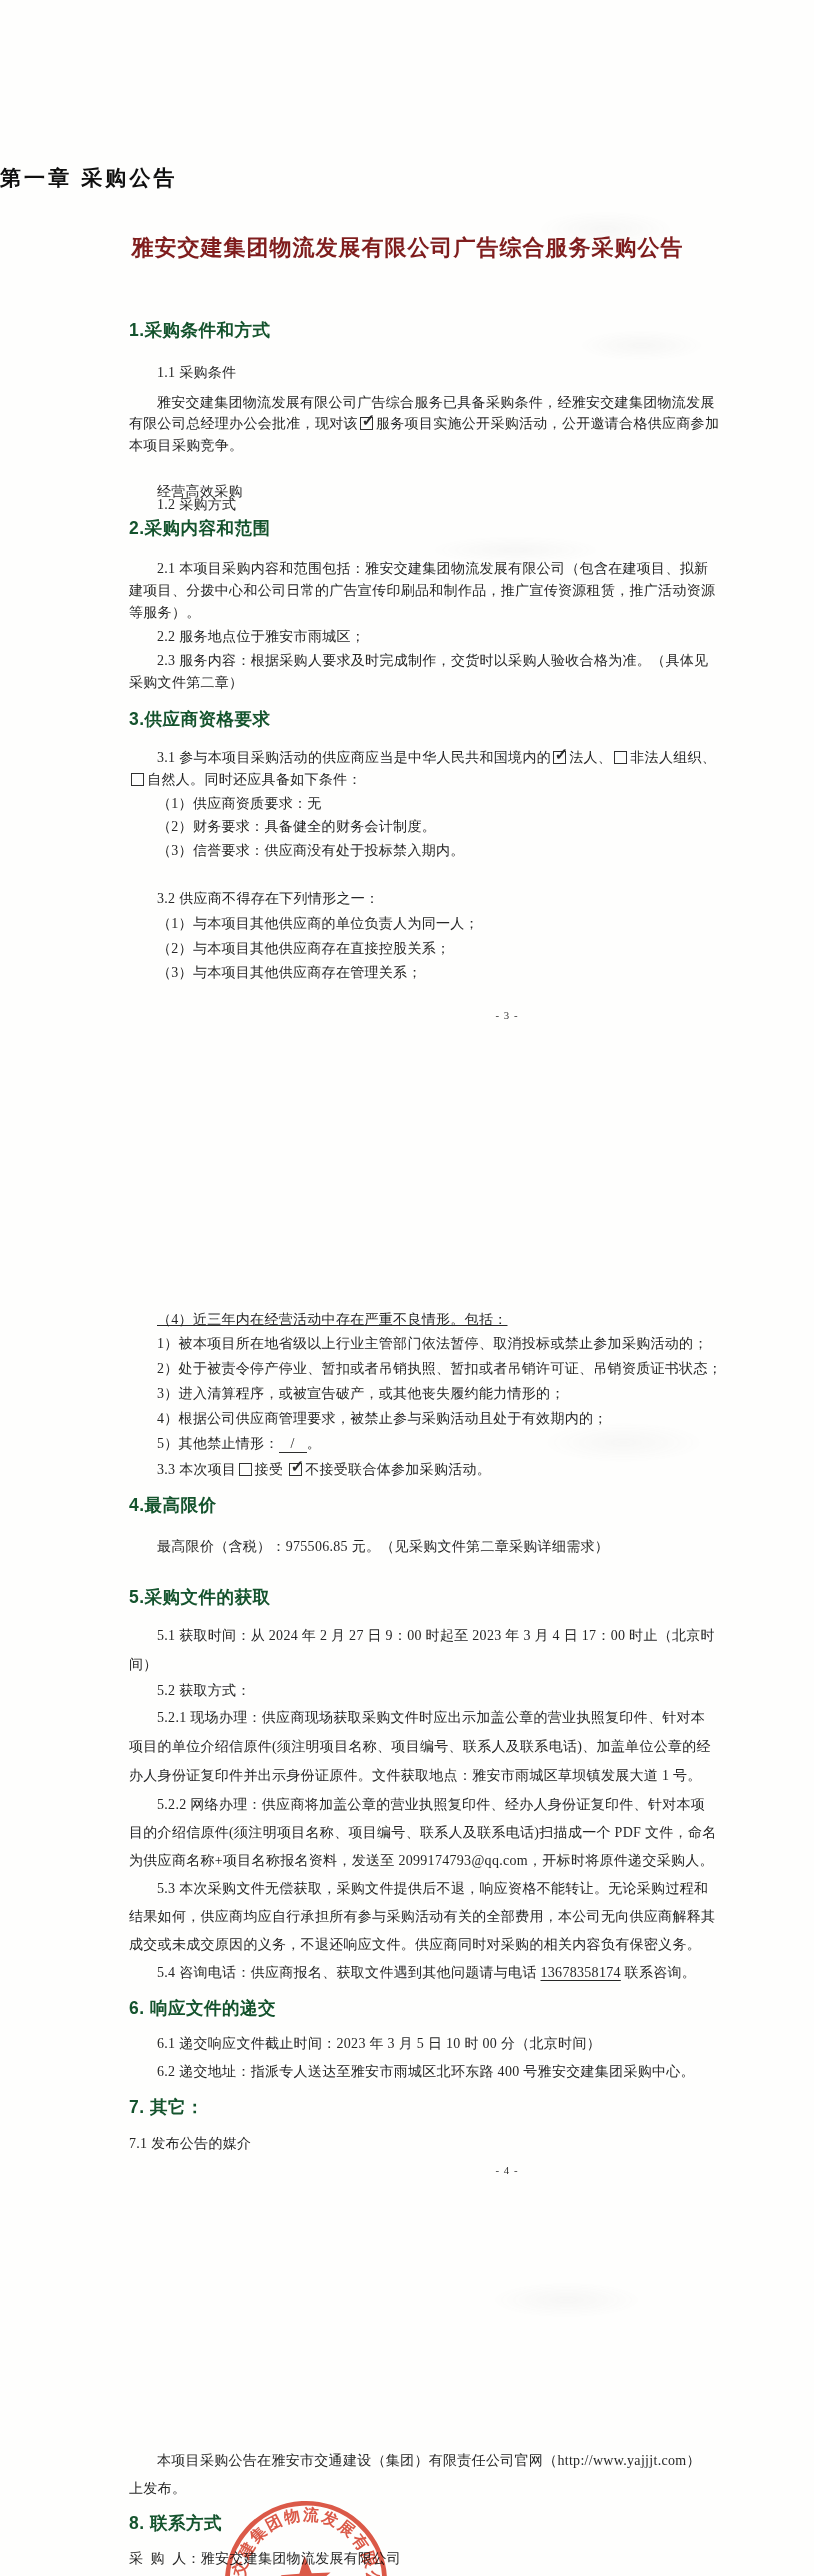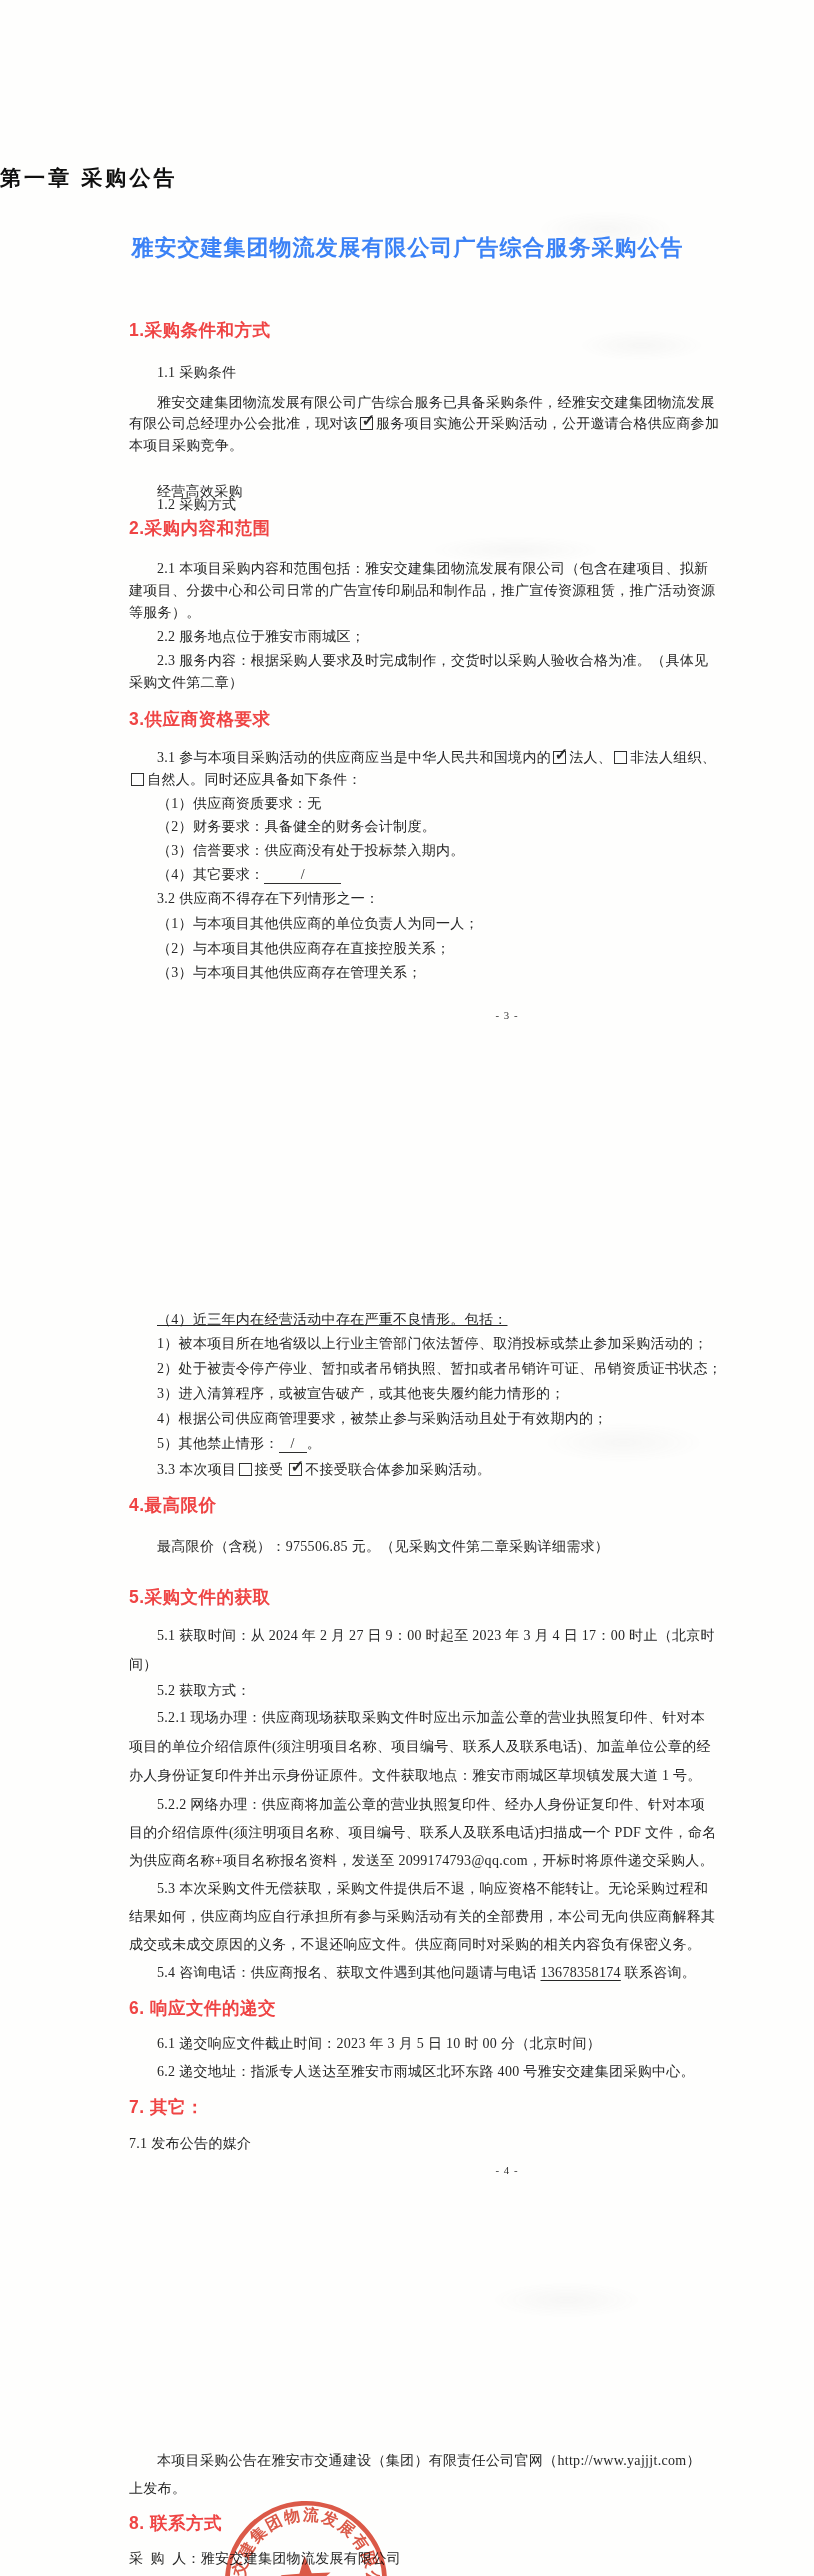--- a/index.html
+++ b/index.html
@@ -21,34 +21,34 @@
     line-height:1.25;
     white-space:nowrap;
     letter-spacing:0.3px;
     color:#262626;
   }
   .line.indent{padding-left:28px;}
   .line.h1{
     font-family:"Liberation Sans","DejaVu Sans",sans-serif;
     font-weight:700;
     font-size:17.5px;
-    color:#ef4444;
+    color:#14532d;
     letter-spacing:0.5px;
   }
   .chapter-title{
     position:absolute;top:164px;left:0;width:100%;
     text-align:left;
     font-family:"Liberation Sans","DejaVu Sans",sans-serif;
     font-weight:700;font-size:21px;color:#101010;letter-spacing:3.1px;
   }
   .doc-title{
     position:absolute;top:233px;left:0;width:100%;
     text-align:center;
     font-family:"Liberation Sans","DejaVu Sans",sans-serif;
-    font-weight:700;font-size:22px;color:#3b82f6;letter-spacing:1px;
+    font-weight:700;font-size:22px;color:#7f1d1d;letter-spacing:1px;
   }
   .page-footer{
     position:absolute;left:471px;width:72px;
     text-align:center;
     font-family:"Liberation Serif","DejaVu Serif",serif;
     font-size:10.8px;color:#333;letter-spacing:1px;
   }
   .checkbox{
     display:inline-block;box-sizing:border-box;
     width:13px;height:13px;
@@ -139,21 +139,20 @@
     <div class="line body" style="top: 582px;"><span>建项目、分拨中心和公司日常的广告宣传印刷品和制作品，推广宣传资源租赁，推广活动资源</span></div>
     <div class="line body indent" style="top: 628px;"><span>2.2 服务地点位于雅安市雨城区；</span></div>
     <div class="line body indent" style="top: 652px;"><span>2.3 服务内容：根据采购人要求及时完成制作，交货时以采购人验收合格为准。（具体见</span></div>
     <div class="line body" style="top: 674px;"><span>采购文件第二章）</span></div>
     <div class="line h1" style="top: 709px;"><span>3.供应商资格要求</span></div>
     <div class="line body indent" style="top: 749px;"><span>3.1 参与本项目采购活动的供应商应当是中华人民共和国境内的</span><span class="checkbox checked"></span><span>法人、</span><span class="checkbox"></span><span>非法人组织、</span></div>
     <div class="line body" style="top: 771px;"><span class="checkbox"></span><span>自然人。同时还应具备如下条件：</span></div>
     <div class="line body indent" style="top: 795px;"><span>（1）供应商资质要求：无</span></div>
     <div class="line body indent" style="top: 818px;"><span>（2）财务要求：具备健全的财务会计制度。</span></div>
     <div class="line body indent" style="top: 842px;"><span>（3）信誉要求：供应商没有处于投标禁入期内。</span></div>
-    <div class="line body indent" style="top: 866px;"><span>（4）其它要求：</span><span class="fill-line" style="width: 77px;">/</span></div>
     <div class="line body indent" style="top: 890px;"><span>3.2 供应商不得存在下列情形之一：</span></div>
     <div class="line body indent" style="top: 915px;"><span>（1）与本项目其他供应商的单位负责人为同一人；</span></div>
     <div class="line body indent" style="top: 940px;"><span>（2）与本项目其他供应商存在直接控股关系；</span></div>
     <div class="line body indent" style="top: 964px;"><span>（3）与本项目其他供应商存在管理关系；</span></div>
     <div class="page-footer" style="top: 1009px;">- 3 -</div>
     <div class="line body indent" style="top: 1311px; text-decoration: underline;"><span>（4）近三年内在经营活动中存在严重不良情形。包括：</span></div>
     <div class="line body indent" style="top: 1335px;"><span>1）被本项目所在地省级以上行业主管部门依法暂停、取消投标或禁止参加采购活动的；</span></div>
     <div class="line body indent" style="top: 1360px;"><span>2）处于被责令停产停业、暂扣或者吊销执照、暂扣或者吊销许可证、吊销资质证书状态；</span></div>
     <div class="line body indent" style="top: 1385px;"><span>3）进入清算程序，或被宣告破产，或其他丧失履约能力情形的；</span></div>
     <div class="line body indent" style="top: 1410px;"><span>4）根据公司供应商管理要求，被禁止参与采购活动且处于有效期内的；</span></div>

